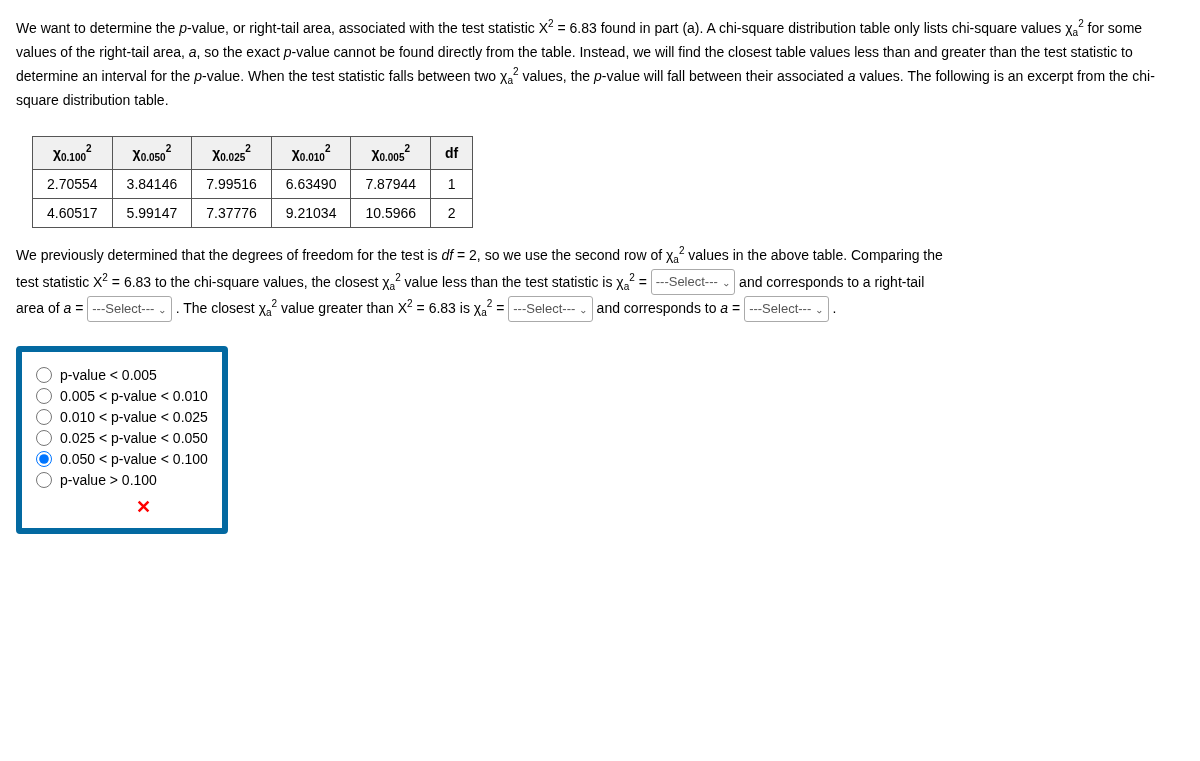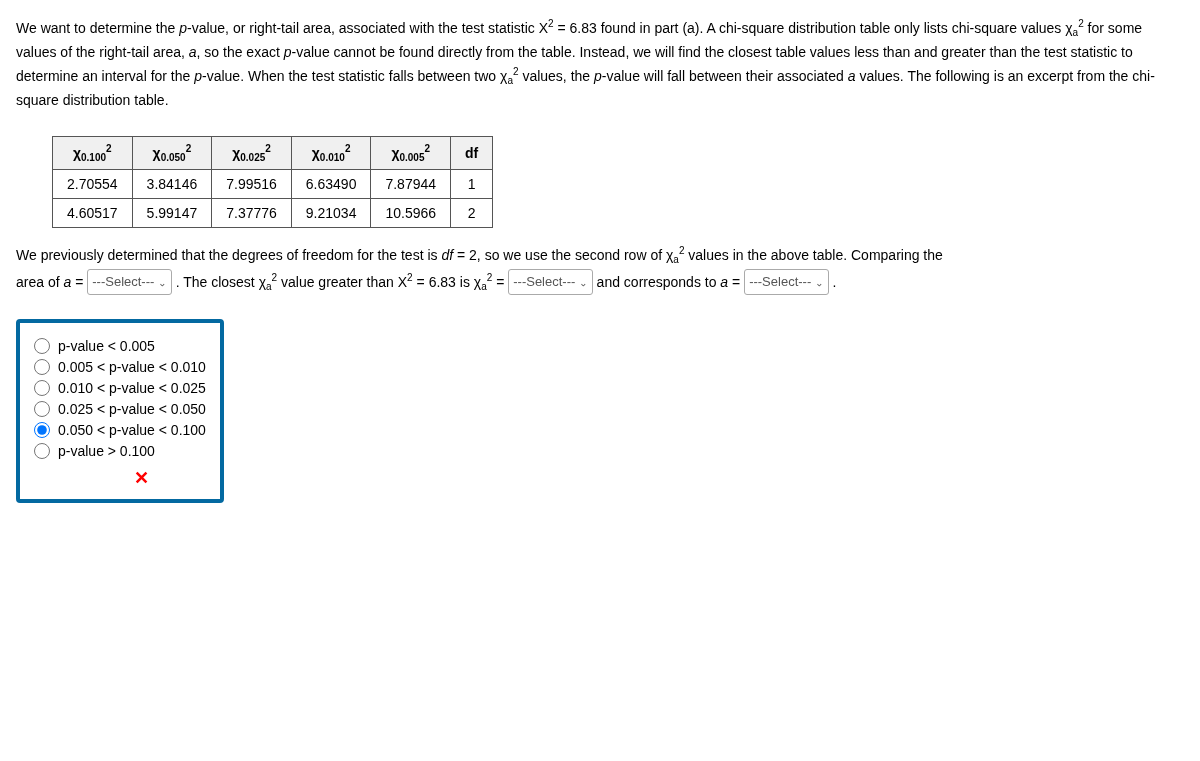--- a/index.html
+++ b/index.html
@@ -14,21 +14,21 @@
     }
     .main-content {
       max-width: 1160px;
     }
     .intro-text {
       line-height: 1.6;
       margin-bottom: 24px;
       font-size: 14px;
     }
     .table-container {
-      margin: 14px 0 14px 36px;
+      margin: 14px 0 14px 16px;
     }
     table {
       border-collapse: collapse;
       font-size: 14px;
     }
     table td, table th {
       border: 1px solid #555;
       padding: 6px 14px;
       text-align: center;
     }
@@ -54,21 +54,21 @@
     }
     .select-dropdown::after {
       content: '⌃';
       font-size: 10px;
       margin-left: 4px;
       color: #555;
       transform: rotate(180deg);
       display: inline-block;
     }
     .radio-group {
-      border: 4px solid #0369a1;
+      border: 6px solid #0369a1;
       border-radius: 4px;
       padding: 10px 14px;
       display: inline-block;
       margin-top: 10px;
     }
     .radio-item {
       display: flex;
       align-items: center;
       margin: 5px 0;
       font-size: 14px;
@@ -137,20 +137,25 @@
           </tr>
         </tbody>
     </table>
   </div>
 
   <div class="analysis-text">
     <p>
       We previously determined that the degrees of freedom for the test is <span class="italic">df</span> = 2, so we use the second row of χ<sub>a</sub><sup>2</sup> values in the above table. Comparing the
     </p>
     <p>
+      test statistic X<sup>2</sup> = 6.83 to the chi-square values, the closest χ<sub>a</sub><sup>2</sup> value less than the test statistic is χ<sub>a</sub><sup>2</sup> = 
+      <span class="select-dropdown">---Select---</span>
+      and corresponds to a right-tail
+    </p>
+    <p>
       area of <span class="italic">a</span> = 
       <span class="select-dropdown">---Select---</span>
       . The closest χ<sub>a</sub><sup>2</sup> value greater than X<sup>2</sup> = 6.83 is χ<sub>a</sub><sup>2</sup> = 
       <span class="select-dropdown">---Select---</span>
       and corresponds to <span class="italic">a</span> = 
       <span class="select-dropdown">---Select---</span>
       .
     </p>
   </div>
 

